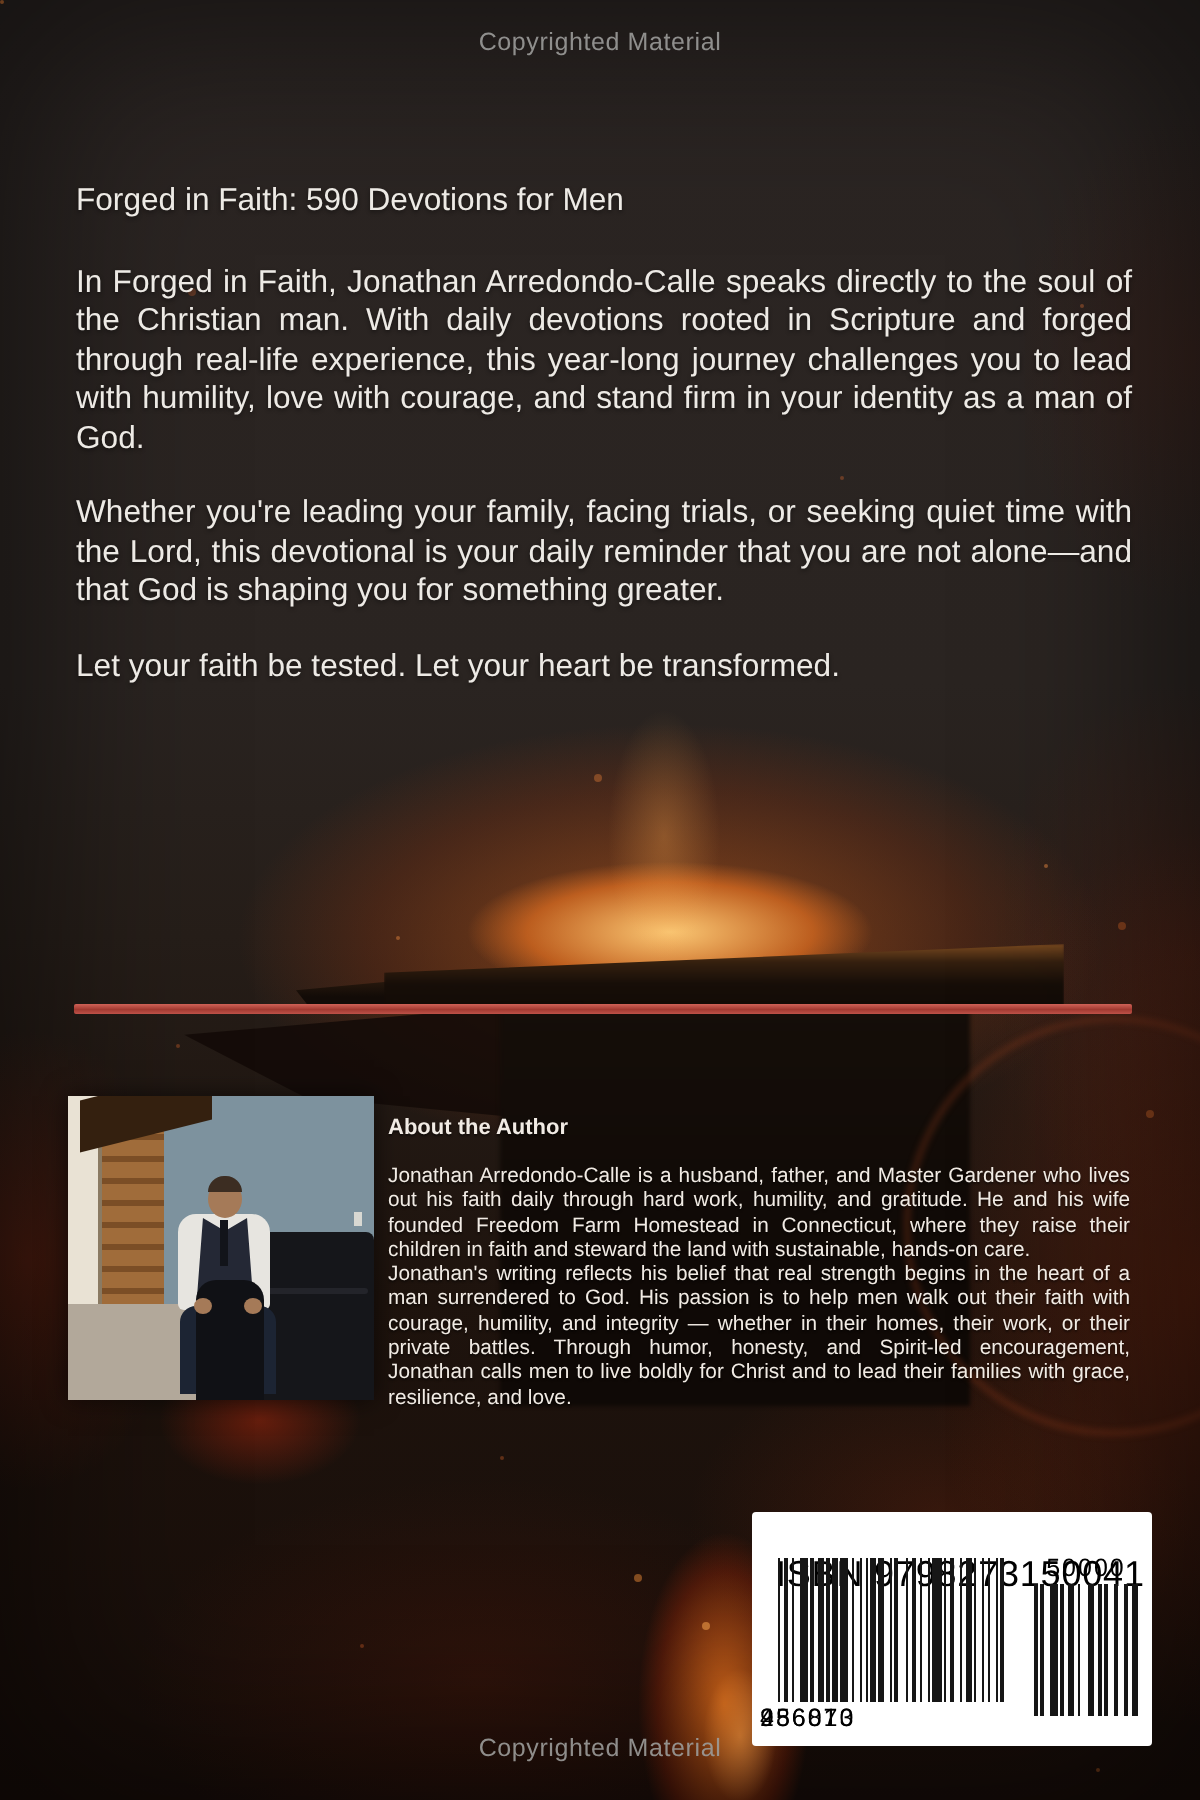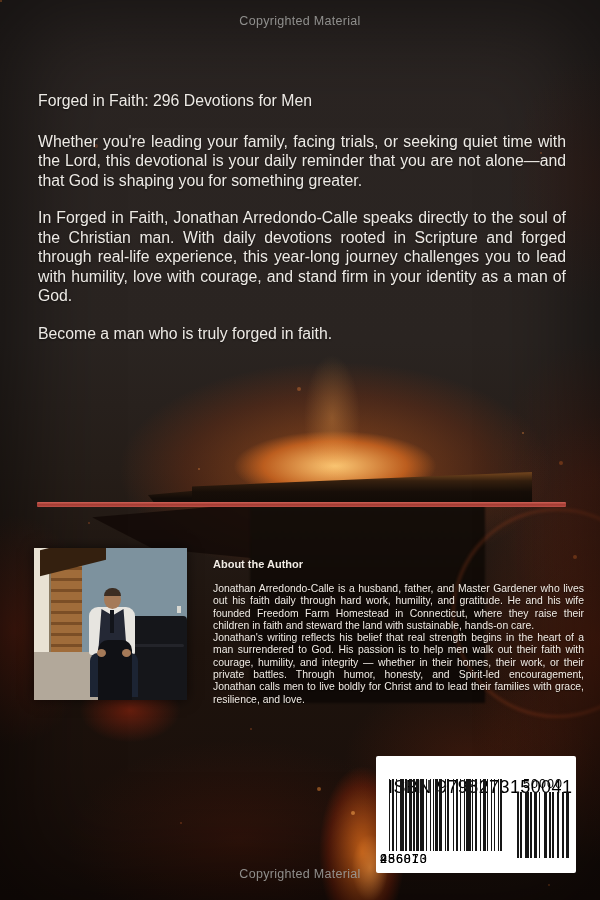--- a/index.html
+++ b/index.html
@@ -73,21 +73,21 @@
   .man-head{left:70px; top:42px; width:17px; height:19px; background:#a57a58; border-radius:50%;}
   .man-hair{left:70px; top:40px; width:17px; height:8px; background:#3c2d22; border-radius:8px 8px 0 0;}
   .man-shirt{left:55px; top:59px; width:46px; height:48px; background:#e7e5e0; border-radius:9px 9px 3px 3px;}
   .man-vest{left:64px; top:61px; width:29px; height:46px; background:#242835;
     clip-path:polygon(12% 0,50% 14%,88% 0,100% 100%,0 100%);}
   .man-tie{left:76px; top:62px; width:4px; height:23px; background:#12141a;}
   .man-legs{left:56px; top:105px; width:48px; height:44px; background:#1c2433; border-radius:8px 8px 0 0;}
   .man-hand1{left:63px; top:101px; width:9px; height:8px; background:#a57a58; border-radius:50%;}
   .man-hand2{left:88px; top:101px; width:9px; height:8px; background:#a57a58; border-radius:50%;}
 
-  .about{position:absolute; left:213px; top:558px; width:371px; color:#f1ebe4;
+  .about{position:absolute; left:194px; top:558px; width:371px; color:#f1ebe4;
     text-shadow:0 1px 1px rgba(0,0,0,.5);}
   .about h4{margin:0 0 13px 0; font-size:11px; font-weight:bold;}
   .about p{margin:0; font-size:10.4px; line-height:12.3px; text-align:justify;}
 
   .barcode{position:absolute; left:376px; top:756px; width:200px; height:117px; background:#fff;
     border-radius:2px; color:#000;}
   .barcode *{position:absolute;}
   .bc-isbn{left:12px; top:21px; font-size:18px; letter-spacing:.4px; white-space:nowrap;}
   .bc-main{left:13px; top:23px; width:113px; height:72px; display:flex;}
   .bc-sup{left:141px; top:36px; width:52px; height:66px; display:flex;}
@@ -106,24 +106,24 @@
   <div class="deco anvil-slab"></div>
   <div class="deco anvil-horn"></div>
   <div class="deco anvil-body"></div>
   <div class="deco anvil-curve"></div>
   <div class="deco sparks"></div>
   <div class="deco vignette"></div>
 
   <div class="wm top">Copyrighted Material</div>
 
   <div class="blurb">
-    <p class="title">Forged in Faith: 296 Devotions for Men</p>
+    <p class="title">Forged in Faith: 590 Devotions for Men</p>
+    <p class="just">In Forged in Faith, Jonathan Arredondo-Calle speaks directly to the soul of the Christian man. With daily devotions rooted in Scripture and forged through real-life experience, this year-long journey challenges you to lead with humility, love with courage, and stand firm in your identity as a man of God.</p>
     <p class="just">Whether you're leading your family, facing trials, or seeking quiet time with the Lord, this devotional is your daily reminder that you are not alone—and that God is shaping you for something greater.</p>
-    <p class="just">In Forged in Faith, Jonathan Arredondo-Calle speaks directly to the soul of the Christian man. With daily devotions rooted in Scripture and forged through real-life experience, this year-long journey challenges you to lead with humility, love with courage, and stand firm in your identity as a man of God.</p>
-    <p class="close">Become a man who is truly forged in faith.</p>
+    <p class="close">Let your faith be tested. Let your heart be transformed.</p>
   </div>
 
   <div class="divider"></div>
 
   <div class="photo">
     <div class="ph-door"></div>
     <div class="ph-wood"></div>
     <div class="ph-beam"></div>
     <div class="ph-floor"></div>
     <div class="ph-couch-back"></div>

